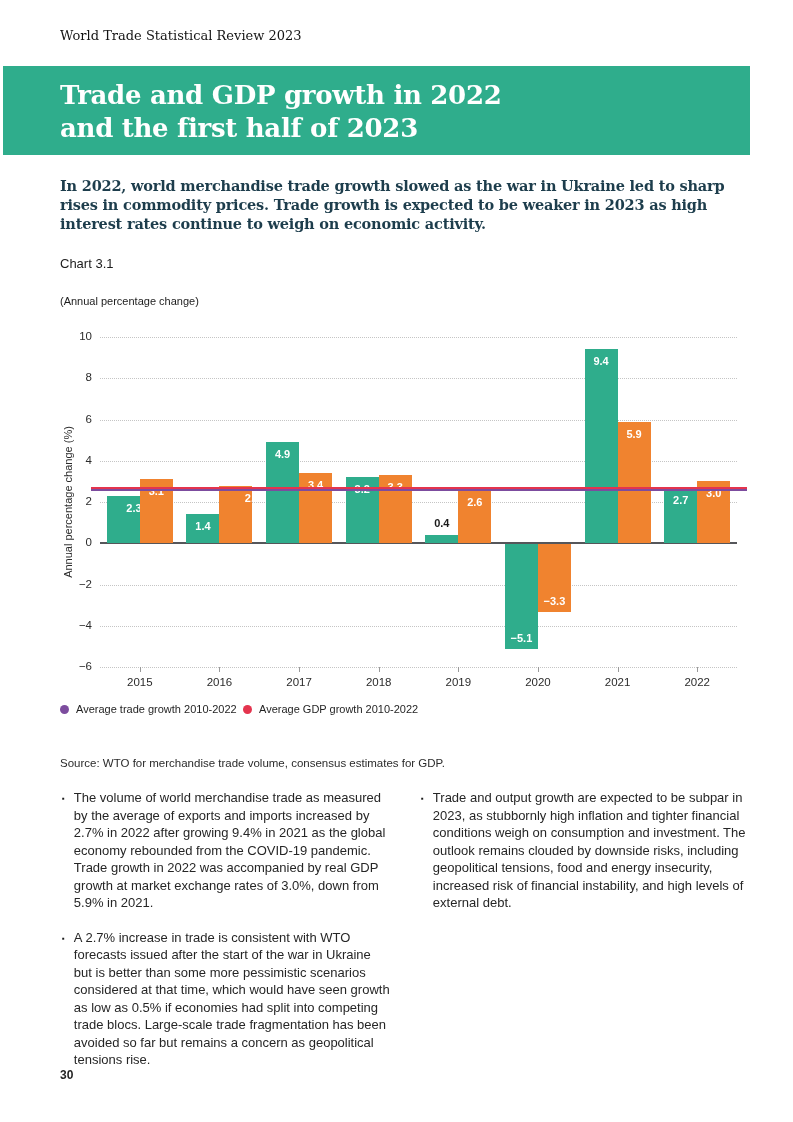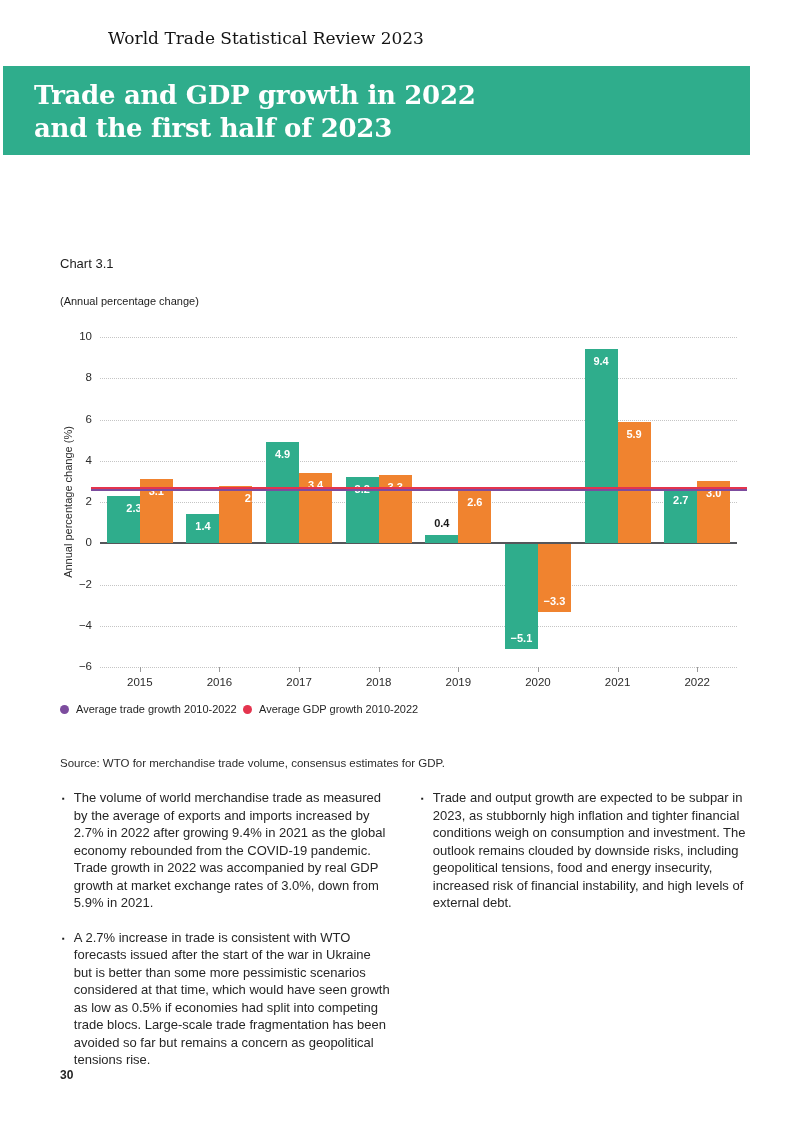--- a/index.html
+++ b/index.html
@@ -1,21 +1,21 @@
 <!DOCTYPE html>
 <html><head>
 <meta charset="utf-8">
 <style>
   html,body{margin:0;padding:0;background:#e8e8e8;}
   .page{position:relative;width:793px;height:1122px;background:#ffffff;overflow:hidden;
         font-family:"Liberation Sans",sans-serif;color:#262626;margin:0 auto;}
   .running-head{position:absolute;left:60px;top:28px;font-family:"DejaVu Serif",serif;
-        font-size:17px;color:#141414;margin-left:48px;}
+        font-size:13px;color:#141414;}
   .banner{position:absolute;left:3px;top:66px;width:747px;height:89px;background:#2FAD8C;}
-  .banner-title{padding:13px 0 0 31px;font-family:"DejaVu Serif",serif;font-weight:bold;
+  .banner-title{padding:13px 0 0 57px;font-family:"DejaVu Serif",serif;font-weight:bold;
         font-size:26px;line-height:33px;color:#ffffff;letter-spacing:-0.3px;}
   .intro{position:absolute;left:60px;top:176px;width:702px;margin:0;
         font-family:"DejaVu Serif",serif;font-weight:bold;font-size:14.5px;line-height:19px;
         letter-spacing:-0.2px;color:#1D3D4C;}
   .chart-label{position:absolute;left:60px;top:256px;font-size:13px;color:#1c1c1c;}
   .chart-title{position:absolute;left:60px;top:274px;font-size:14px;font-weight:bold;color:#1c1c1c;}
   .chart-subtitle{position:absolute;left:60px;top:295px;font-size:11px;color:#1c1c1c;}
   .chart-wrap{position:absolute;left:60px;top:325px;width:700px;height:385px;}
   .ylabel{position:absolute;left:8px;top:177px;transform:translate(-50%,-50%) rotate(-90deg);
         white-space:nowrap;font-size:11px;color:#2b2b2b;}
@@ -48,20 +48,21 @@
 
   <div class="running-head">World Trade Statistical Review 2023</div>
 
   <div class="banner" style="background: rgb(47, 173, 140);">
     <div class="banner-title">
       <span>Trade and GDP growth in 2022</span><br>
       <span>and the first half of 2023</span>
     </div>
   </div>
 
+  <p class="intro" style="color: rgb(29, 61, 76);">In 2022, world merchandise trade growth slowed as the war in Ukraine led to sharp rises in commodity prices. Trade growth is expected to be weaker in 2023 as high interest rates continue to weigh on economic activity.</p>
 
   <div class="chart-label">Chart 3.1</div>
   <div class="chart-subtitle">(Annual percentage change)</div>
 
   <div class="chart-wrap">
     <div class="ylabel">Annual percentage change (%)</div>
     <div class="plot" id="plot">
         <div class="gridline" style="top: 0px;"></div>
         <div class="ytick" style="top: -7px;">10</div>
         <div class="gridline" style="top: 41.25px;"></div>

